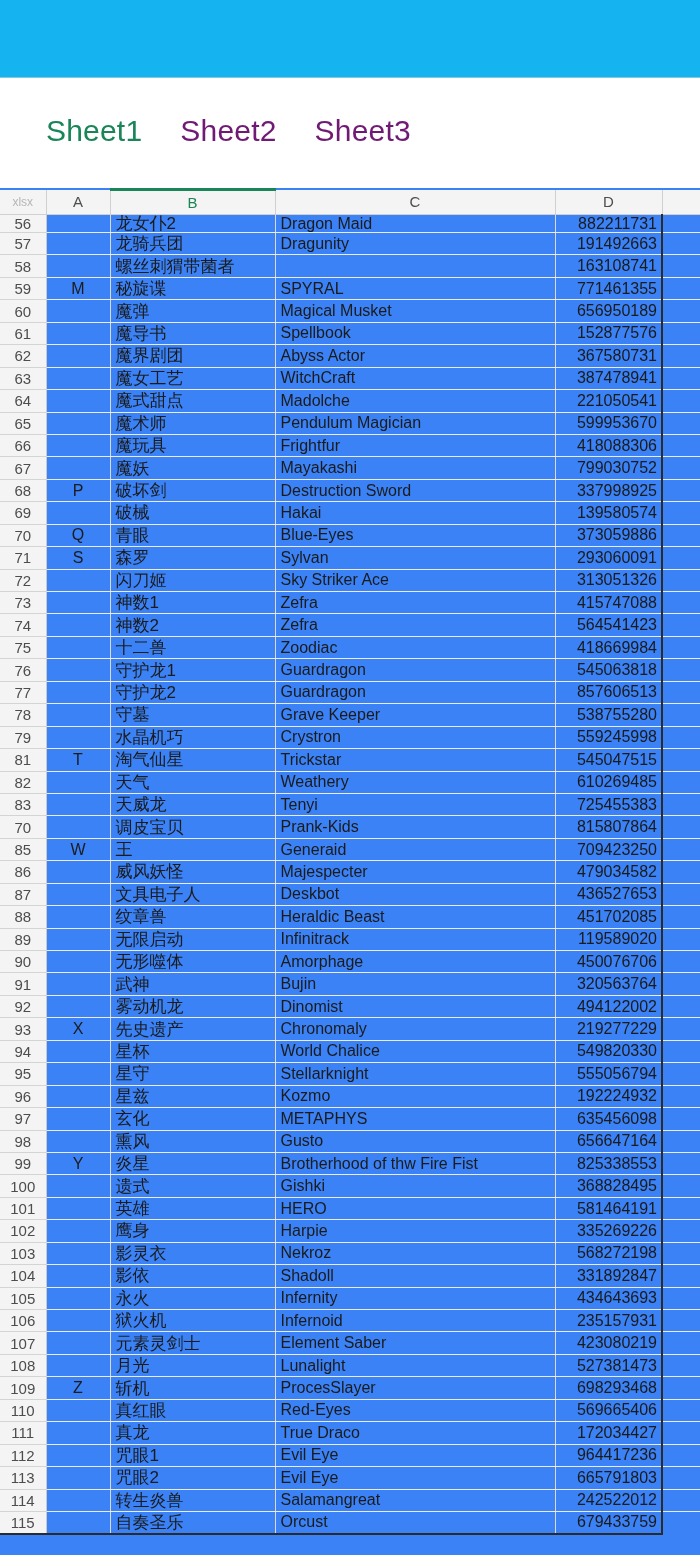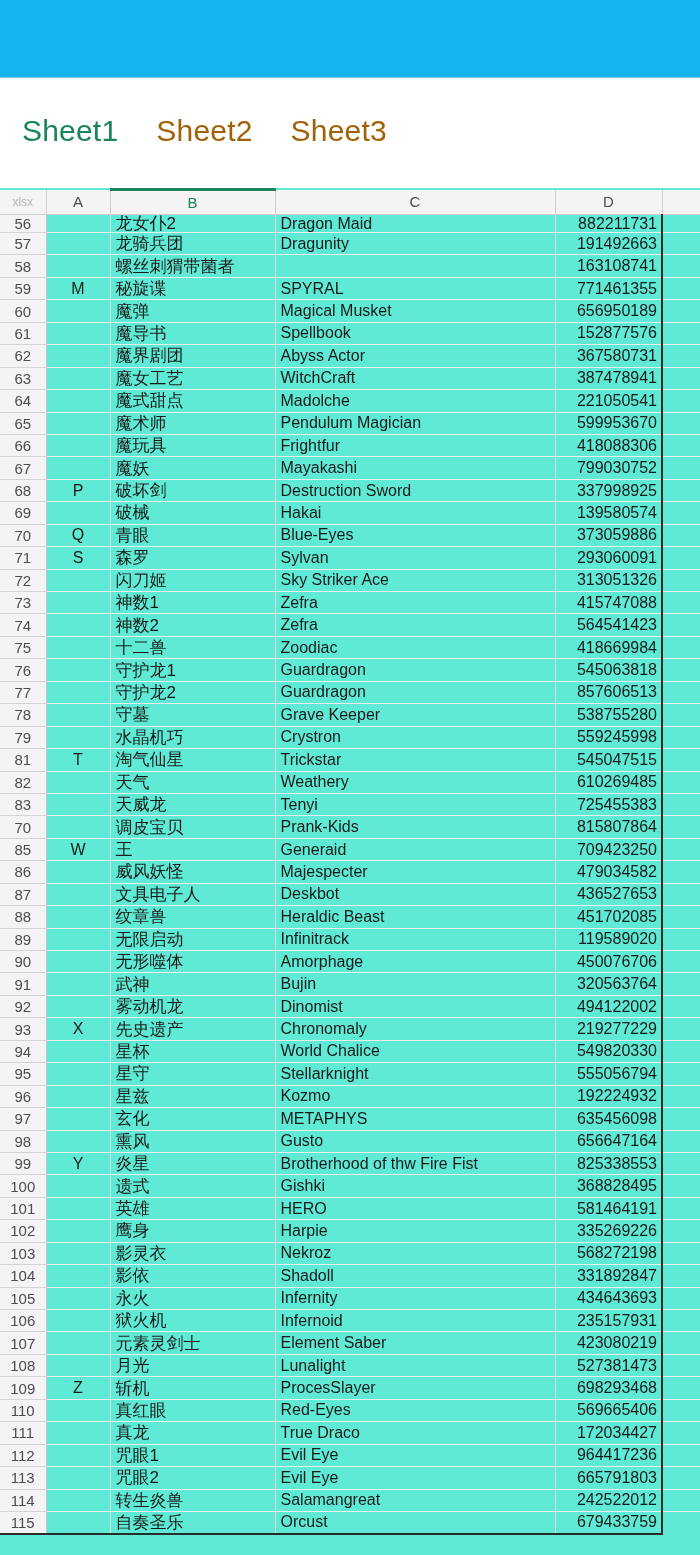--- a/index.html
+++ b/index.html
@@ -20,39 +20,39 @@
     border-bottom: 1px solid #88c8de;
   }
 
   
   #sheet-tabs {
     width: 700px;
     height: 110px;
     background: #ffffff;
     display: flex;
     align-items: center;
-    padding-left: 22px;
+    padding-left: 46px;
     gap: 38px;
   }
   .sheet-tab {
     font-size: 30px;
-    color: #a16207;
+    color: #701a75;
     letter-spacing: 0.2px;
     line-height: 1;
     cursor: pointer;
     padding-bottom: 4px;
   }
   .sheet-tab.active { color: #1a8558; }
 
   
   #grid-wrap {
     width: 700px;
     height: 1367px;
     position: relative;
-    background: #5eead4;
+    background: #3b82f6;
     overflow: hidden;
   }
 
   table.grid {
     border-collapse: collapse;
     table-layout: fixed;
     width: 700px;
   }
   table.grid col.c-gutter { width: 46px; }
   table.grid col.c-a      { width: 64px; }

